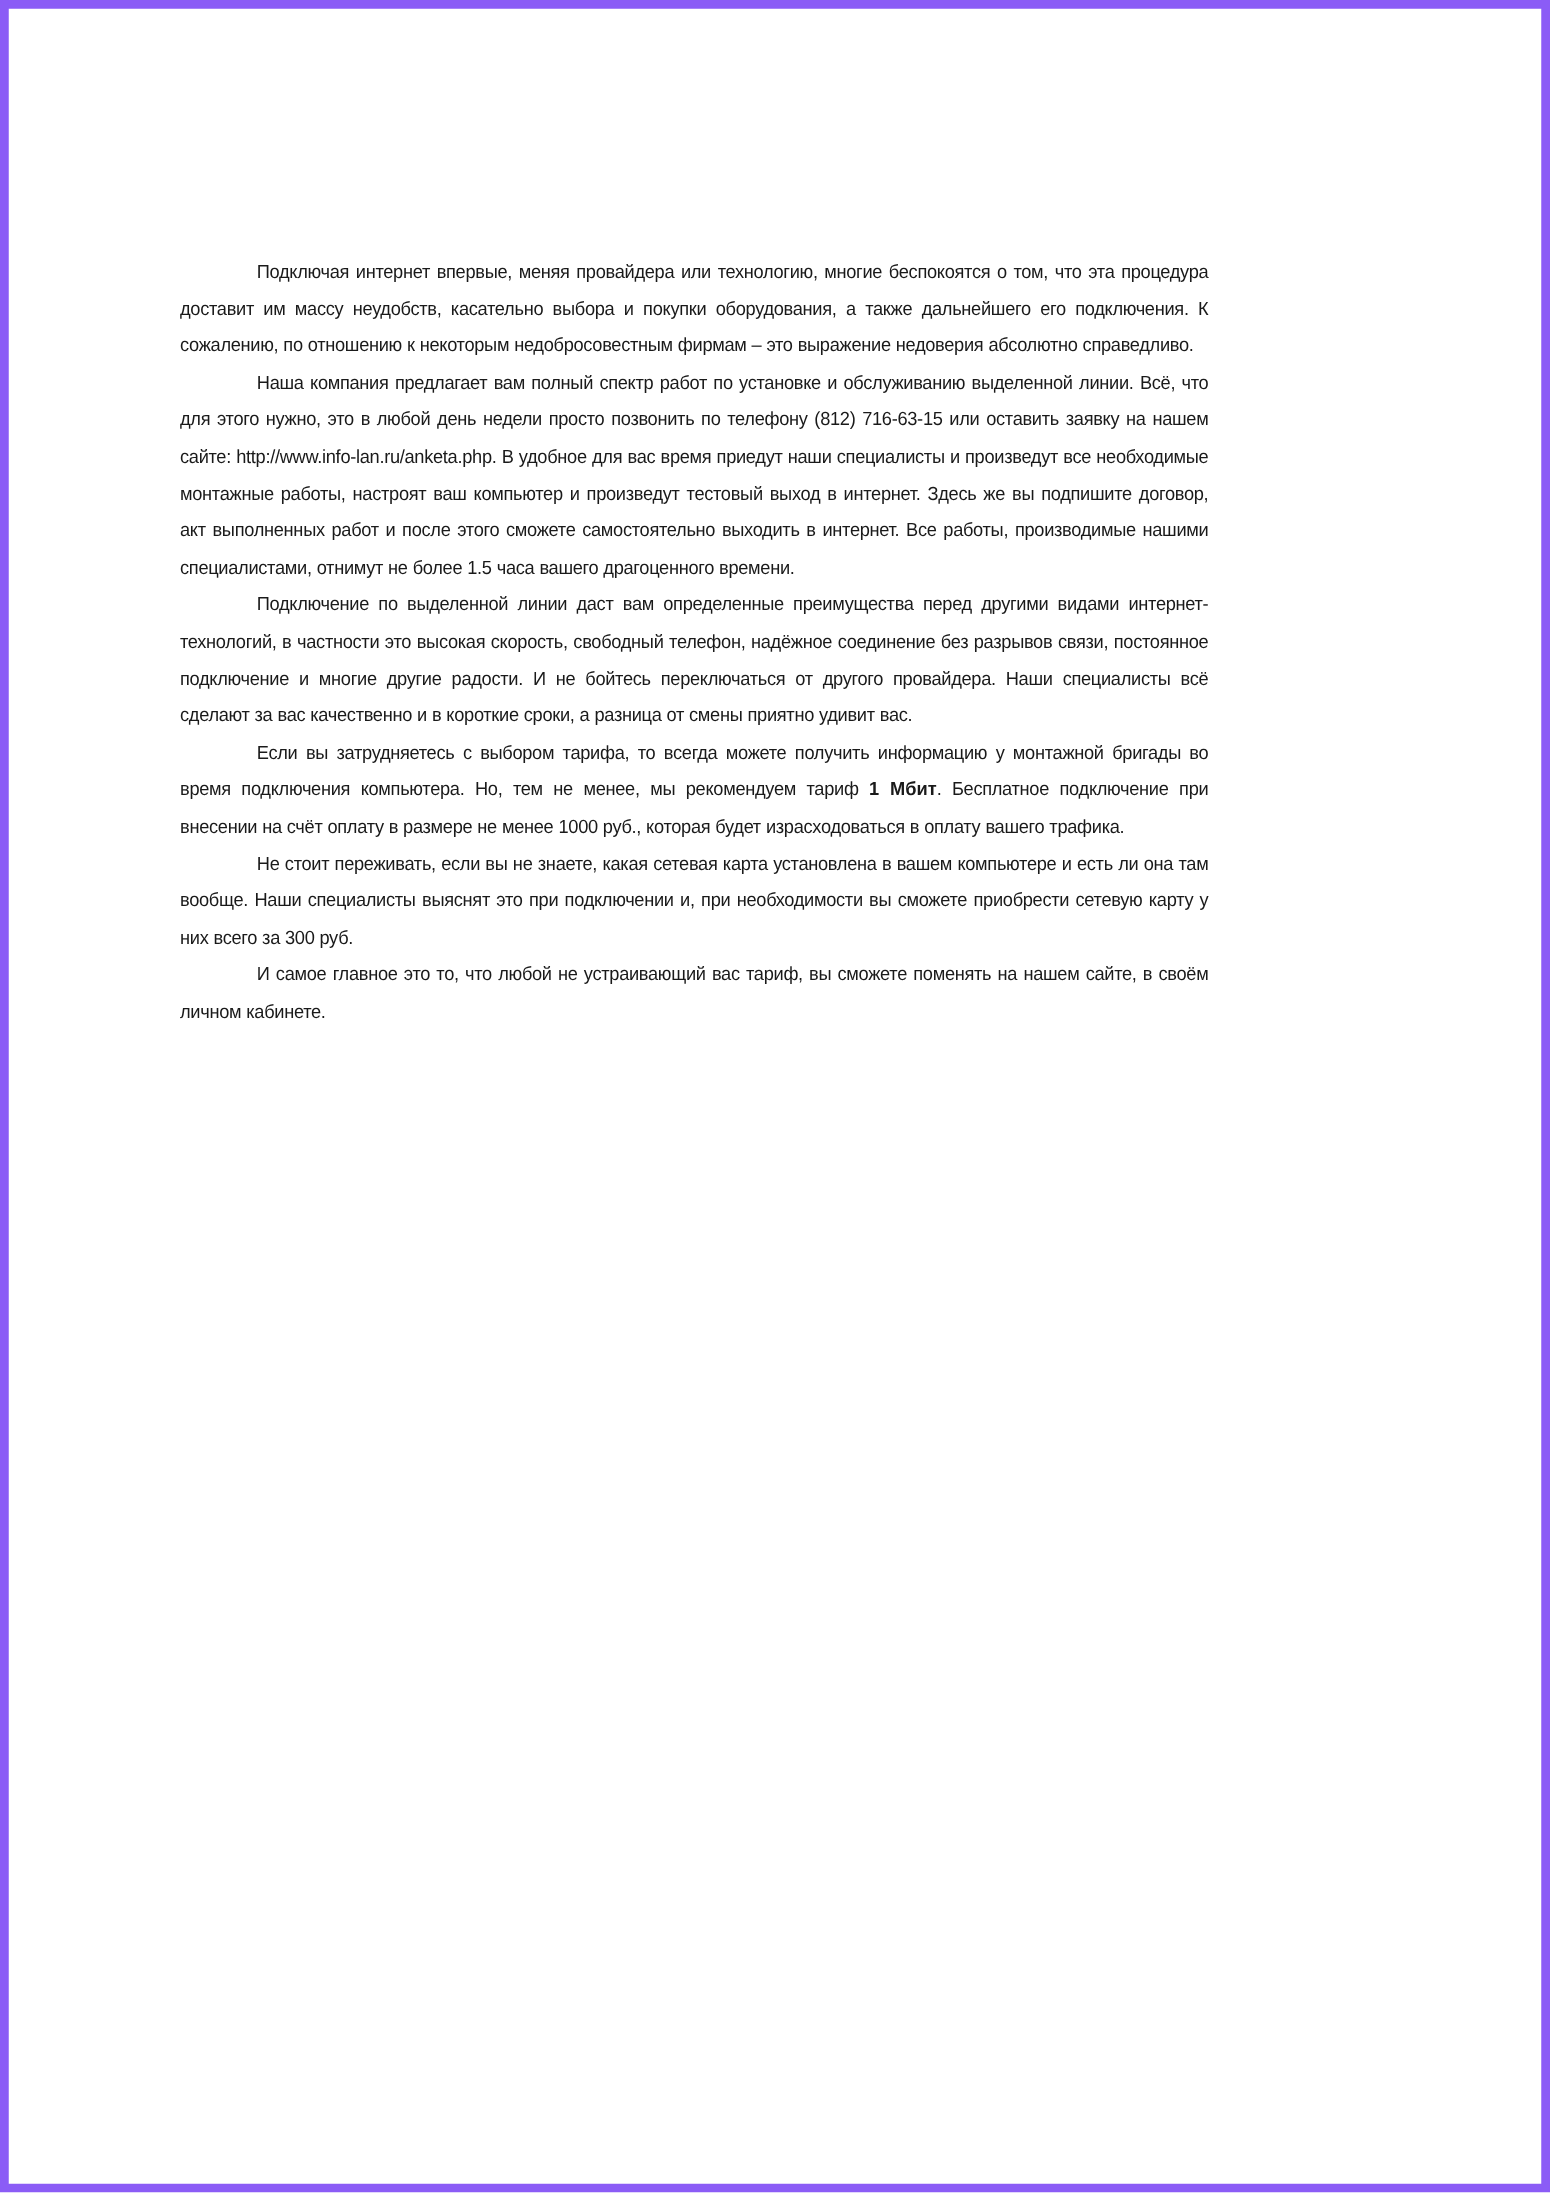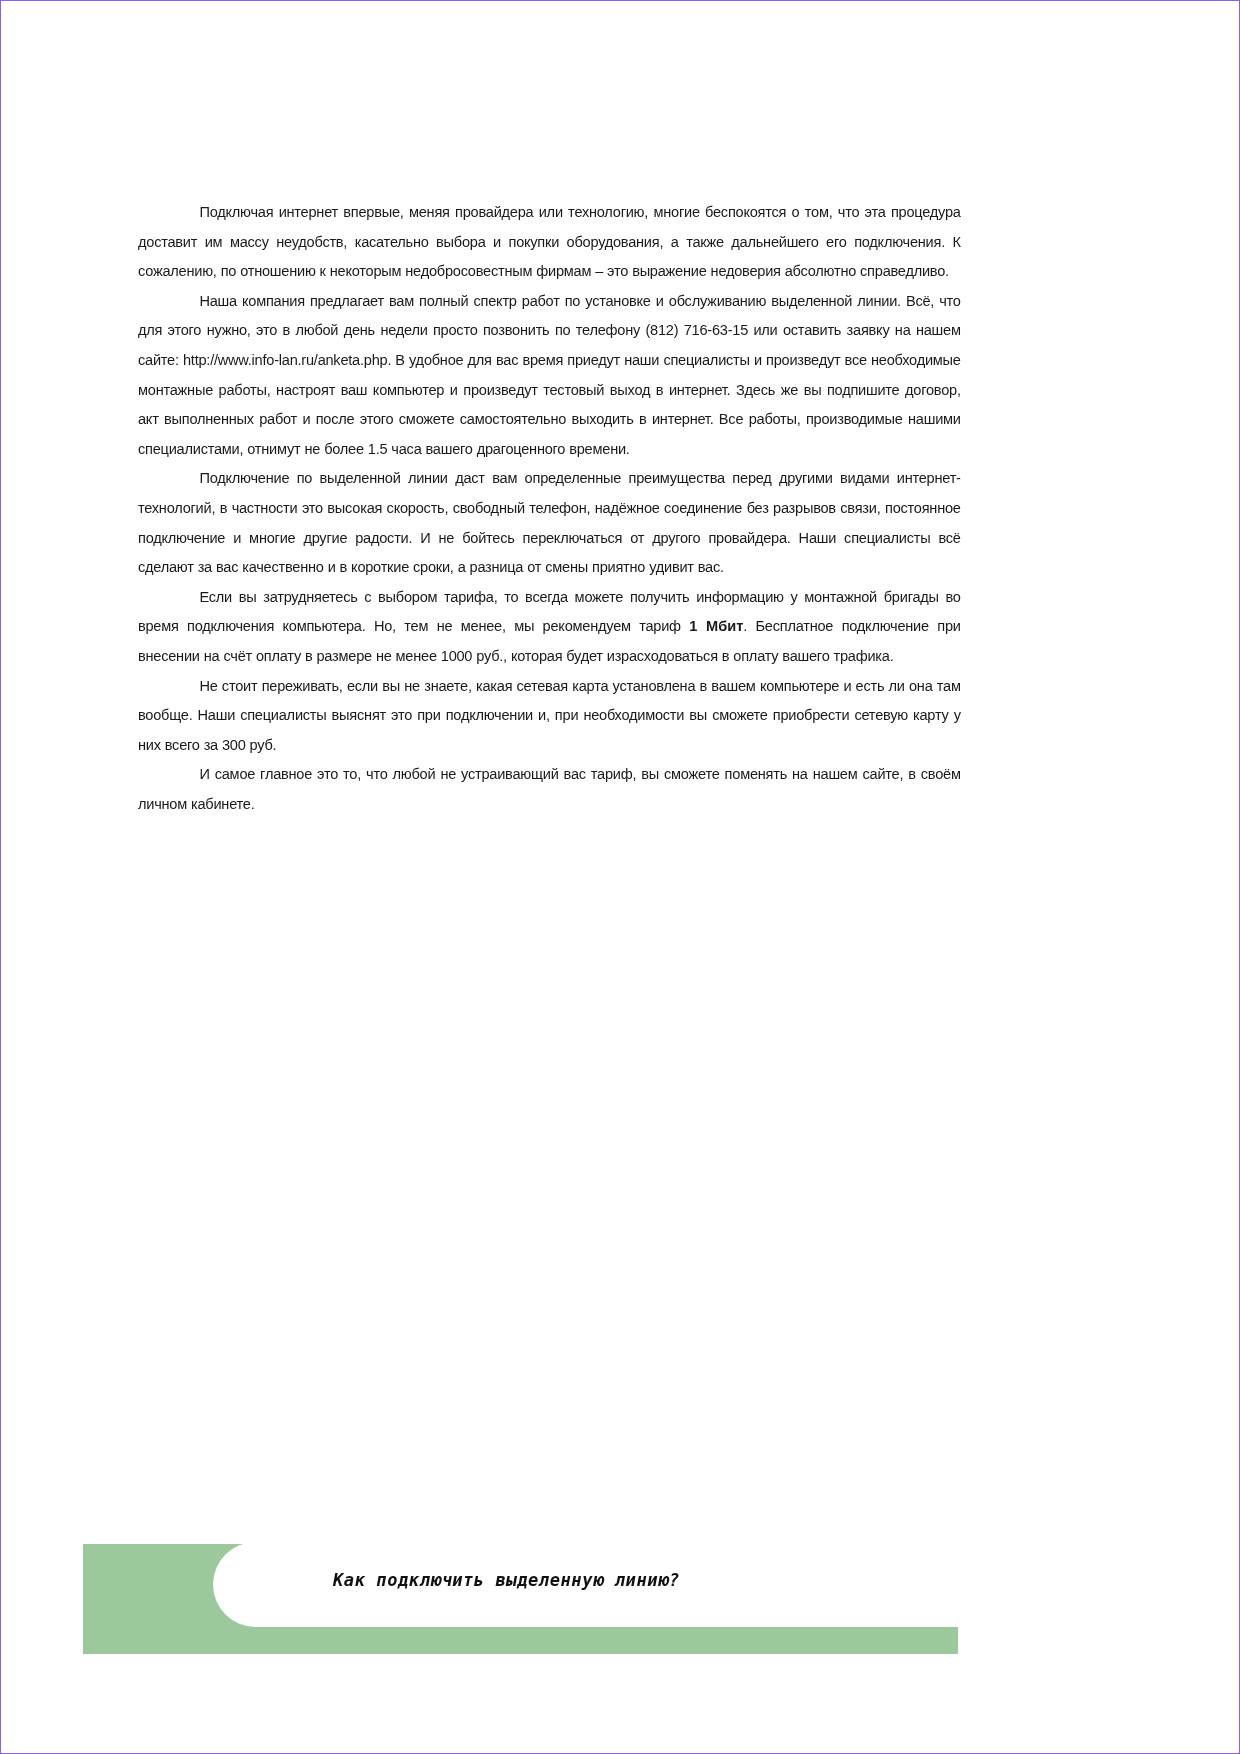--- a/index.html
+++ b/index.html
@@ -10,21 +10,21 @@
   body {
     font-family: "Liberation Sans", sans-serif;
   }
 
   .page {
     position: relative;
     width: 1240px;
     height: 1754px;
     background: #ffffff;
     box-sizing: border-box;
-    border: 1px solid #8b5cf6;
+    border: 7px solid #8b5cf6;
     overflow: hidden;
   }
 
   
   .doc-body {
     position: absolute;
     left: 137px;
     top: 196px;
     width: 823px;
   }
@@ -116,20 +116,14 @@
     <p class="para">Подключение по выделенной линии даст вам определенные преимущества перед другими видами интернет-технологий, в частности это высокая скорость, свободный телефон, надёжное соединение без разрывов связи, постоянное подключение и многие другие радости. И не бойтесь переключаться от другого провайдера. Наши специалисты всё сделают за вас качественно и в короткие сроки, а разница от смены приятно удивит вас.</p>
 
     <p class="para"><span>Если вы затрудняетесь с выбором тарифа, то всегда можете получить информацию у монтажной бригады во время подключения компьютера. Но, тем не менее, мы рекомендуем тариф </span><b class="bold">1 Мбит</b><span>. Бесплатное подключение при внесении на счёт оплату в размере не менее 1000 руб., которая будет израсходоваться в оплату вашего трафика.</span></p>
 
     <p class="para">Не стоит переживать, если вы не знаете, какая сетевая карта установлена в вашем компьютере и есть ли она там вообще. Наши специалисты выяснят это при подключении и, при необходимости вы сможете приобрести сетевую карту у них всего за 300 руб.</p>
 
     <p class="para">И самое главное это то, что любой не устраивающий вас тариф, вы сможете поменять на нашем сайте, в своём личном кабинете.</p>
 
   </div>
 
-  <div class="footer-banner">
-    <div class="footer-green-left"></div>
-    <div class="footer-green-bottom"></div>
-    <div class="footer-cutout"></div>
-    <div class="footer-title">Как подключить выделенную линию?</div>
-  </div>
 
 </div>
 
 </body></html>

